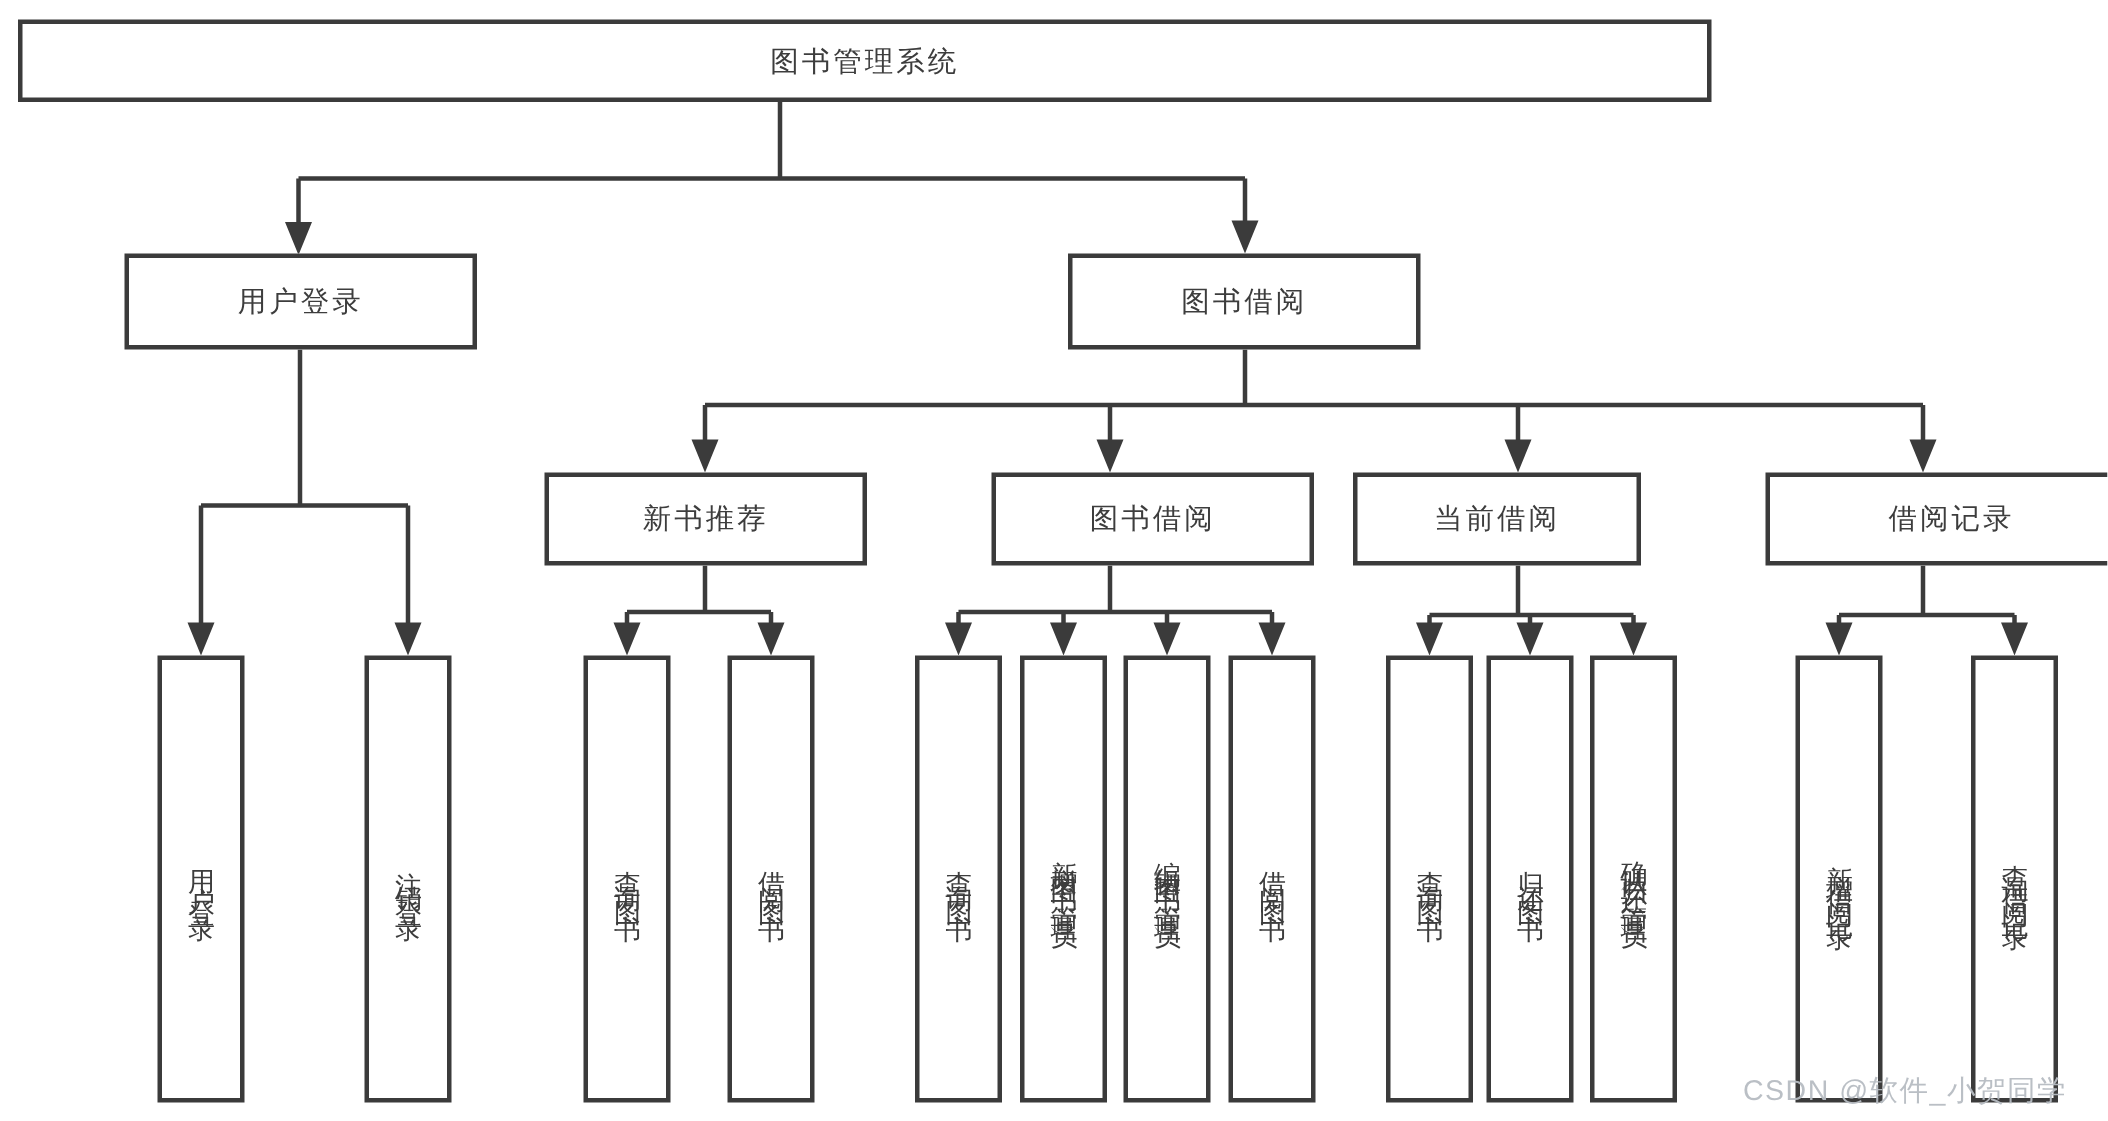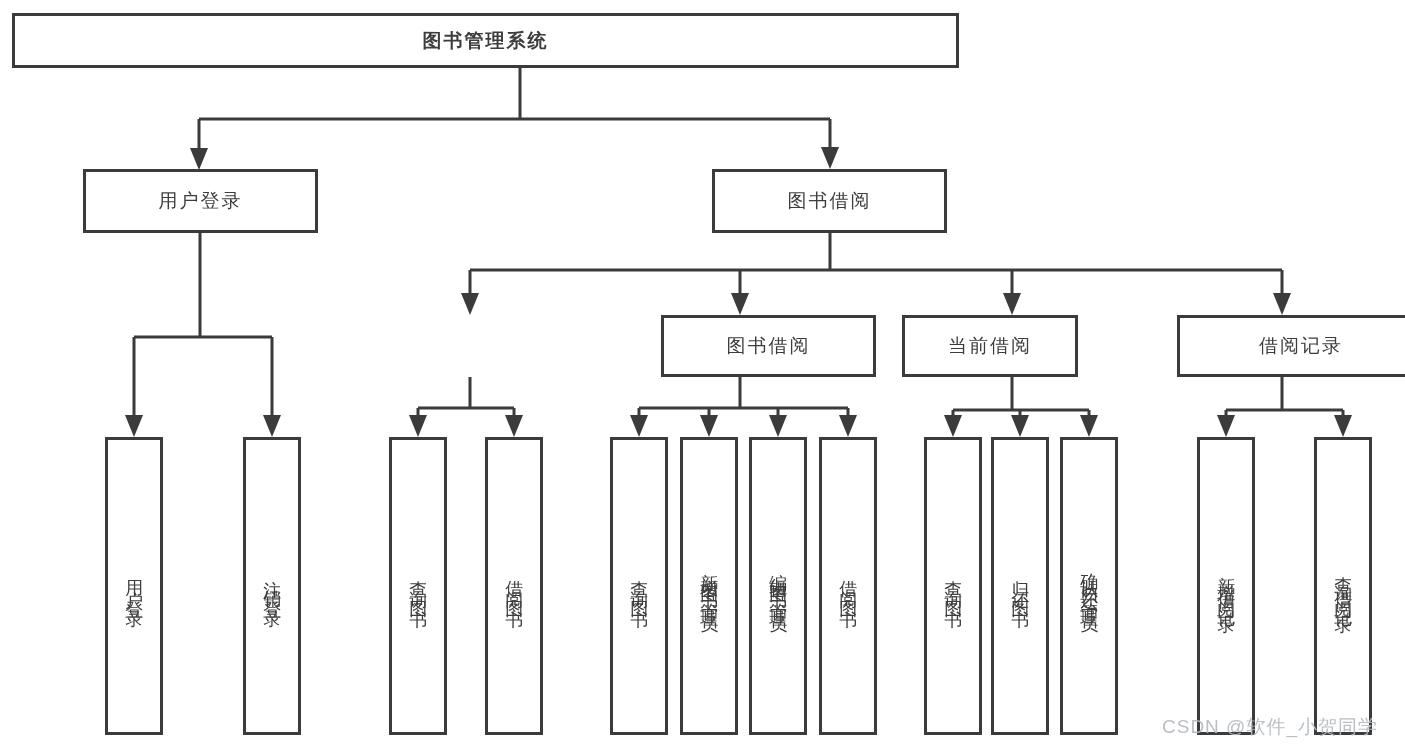--- a/index.html
+++ b/index.html
@@ -60,27 +60,28 @@
              M1282 377 V410 M1226 410 H1343 M1226 410 V425 M1343 410 V425" stroke="#3b3b3b"></path>
     <path d="M190 148 h18 l-9 22 z  M821 147 h18 l-9 22 z
              M461 293 h18 l-9 22 z  M731 293 h18 l-9 22 z  M1003 293 h18 l-9 22 z  M1273 293 h18 l-9 22 z
              M125 415 h18 l-9 22 z  M263 415 h18 l-9 22 z
              M409 415 h18 l-9 22 z  M505 415 h18 l-9 22 z
              M630 415 h18 l-9 22 z  M700 415 h18 l-9 22 z  M769 415 h18 l-9 22 z  M839 415 h18 l-9 22 z
              M944 415 h18 l-9 22 z  M1011 415 h18 l-9 22 z  M1080 415 h18 l-9 22 z
              M1217 415 h18 l-9 22 z  M1334 415 h18 l-9 22 z" fill="#3b3b3b"></path>
   </svg>
 
-  <div class="node root-box" style="left:12px; top:13px; width:947px; height:55px;font-weight:bold;">图书管理系统</div>
+  <div class="node root-box" style="left:12px; top:13px; width:1129px; height:55px;">图书管理系统</div>
 
   <div class="node hbox" style="left:83px; top:169px; width:235px; height:64px;">用户登录</div>
   <div class="node hbox" style="left:712px; top:169px; width:235px; height:64px;">图书借阅</div>
 
+  <div class="node hbox" style="left:363px; top:315px; width:215px; height:62px;">新书推荐</div>
   <div class="node hbox" style="left:633px; top:315px; width:215px; height:62px;margin-left:28px;">图书借阅</div>
-  <div class="node hbox" style="left:902px; top:315px; width:176px; height:62px;">当前借阅</div>
+  <div class="node hbox" style="left:902px; top:315px; width:192px; height:62px;">当前借阅</div>
   <div class="node hbox" style="left:1177px; top:315px; width:248px; height:62px;">借阅记录</div>
 
   <div class="node leaf" style="left:105px; top:437px; width:58px; height:298px;">
     <span>用户登录</span>
   </div>
   <div class="node leaf" style="left:243px; top:437px; width:58px; height:298px;">
     <span>注销登录</span>
   </div>
   <div class="node leaf" style="left:389px; top:437px; width:58px; height:298px;">
     <span>查询图书</span>

